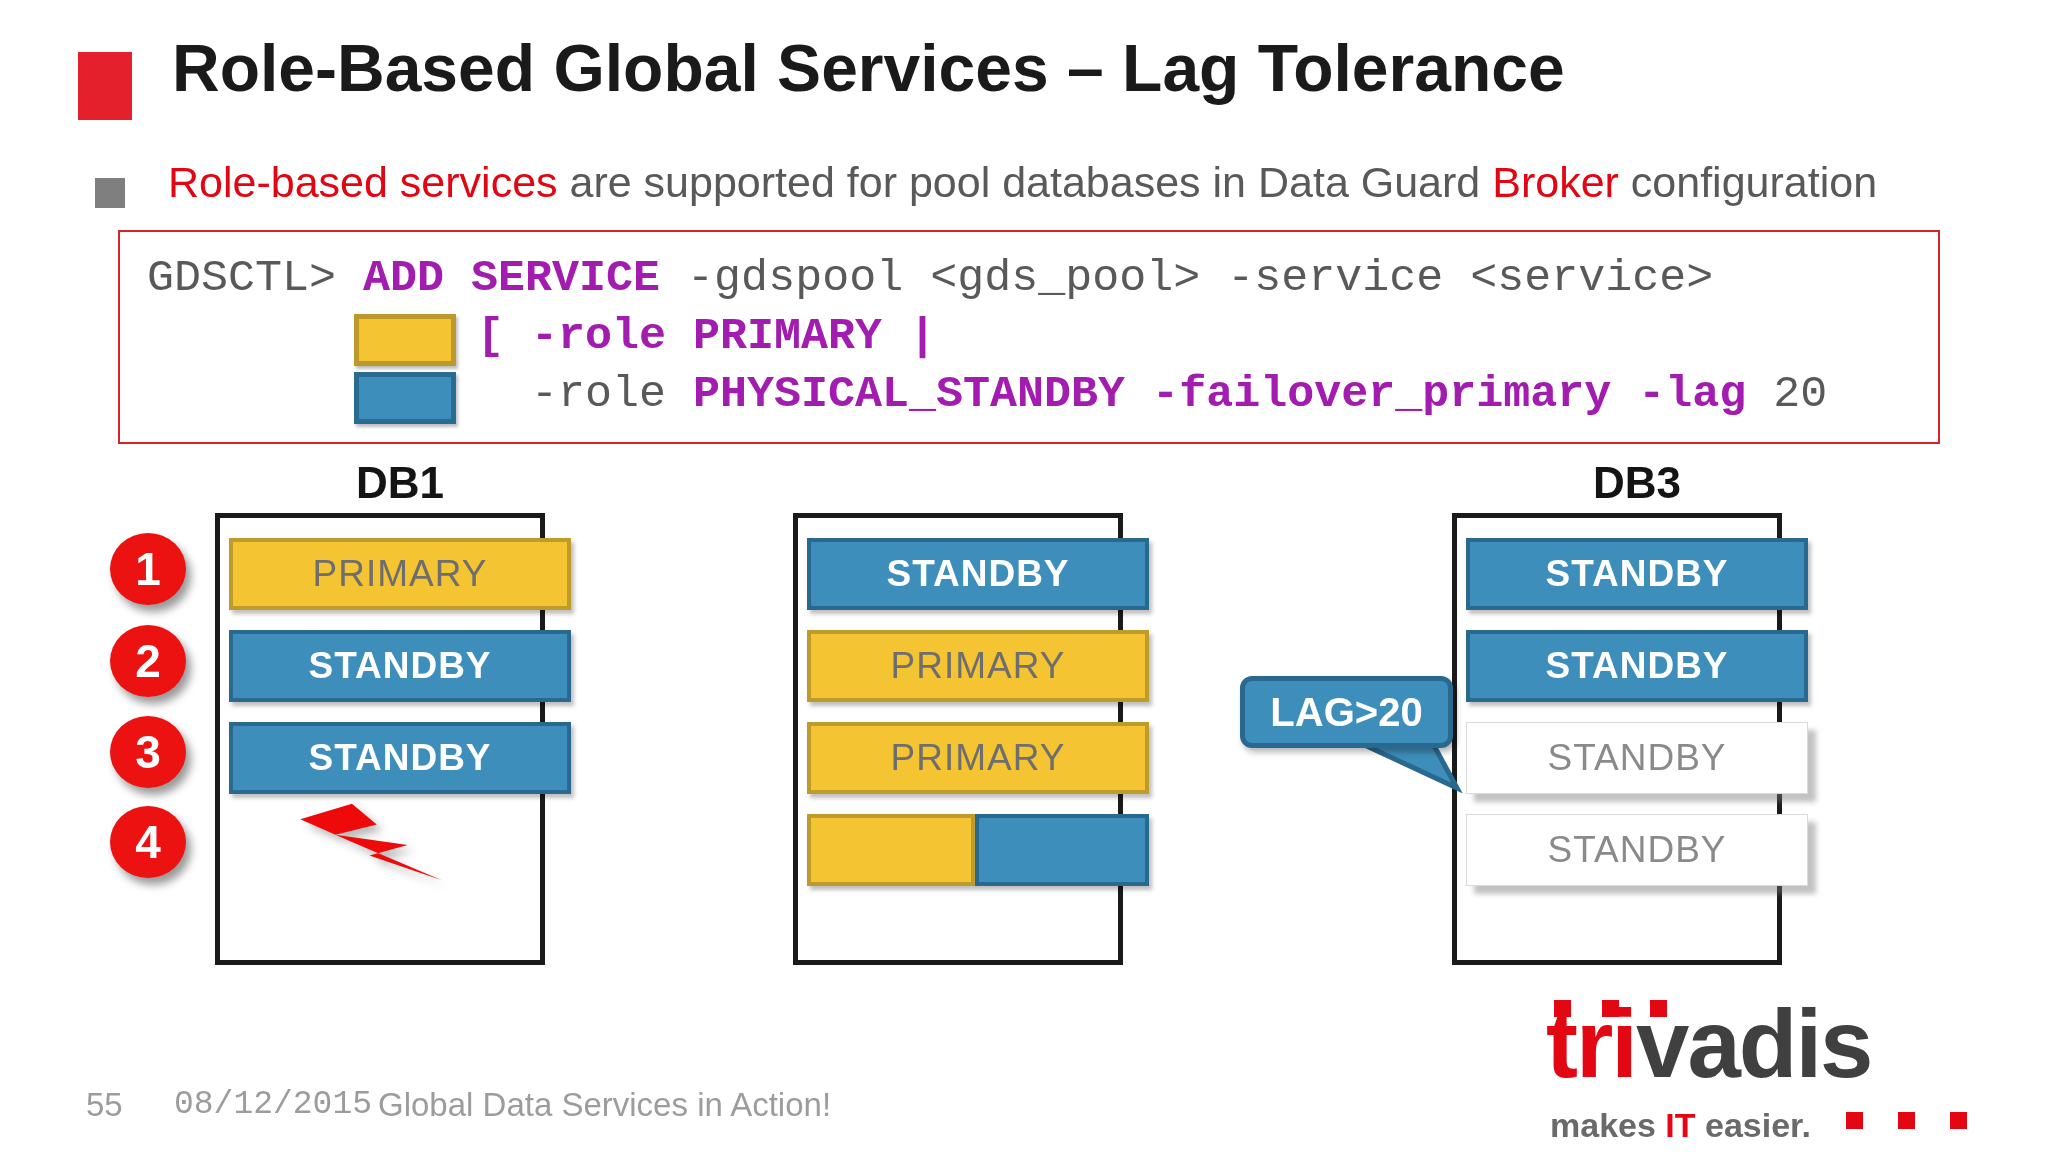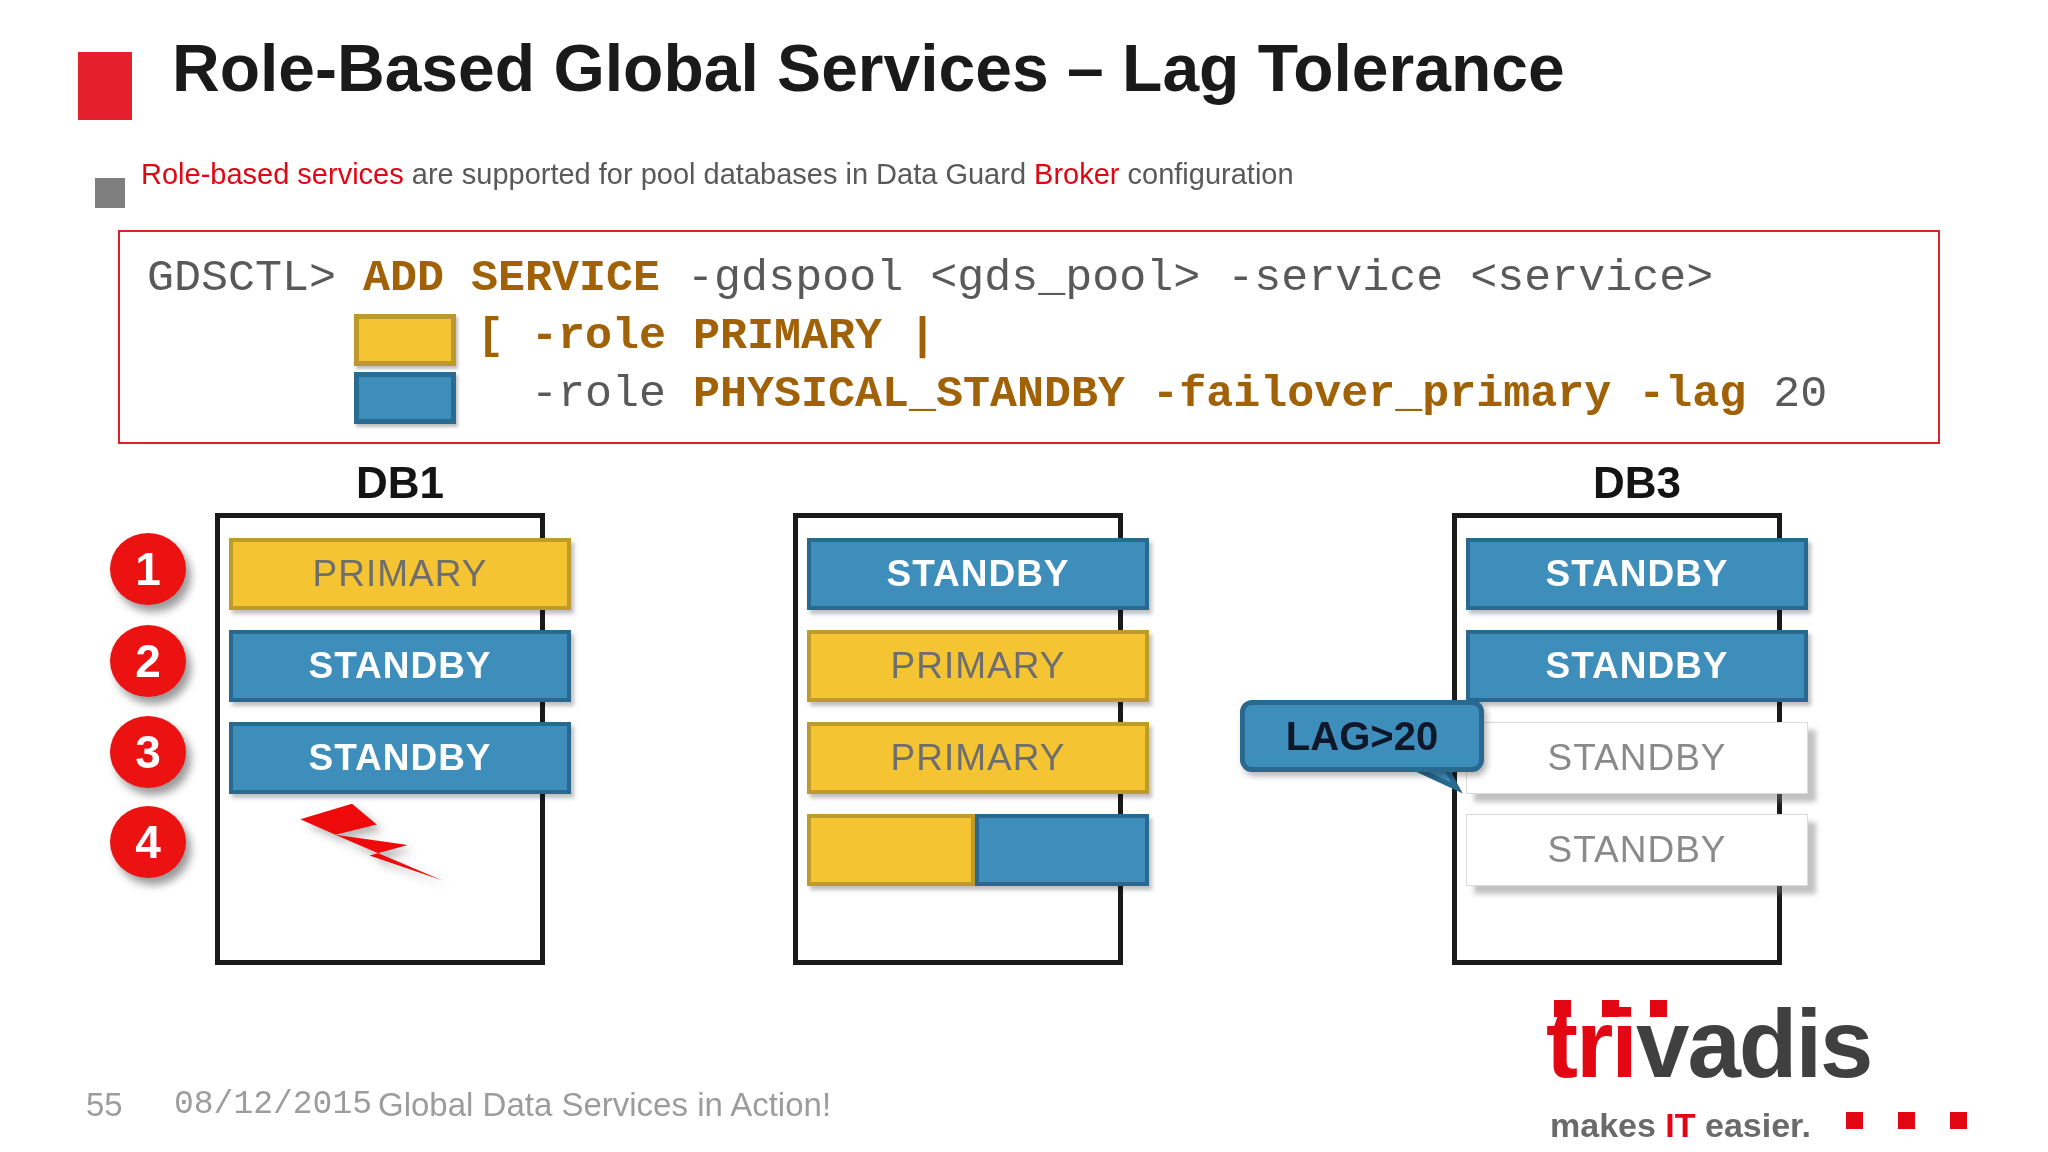--- a/index.html
+++ b/index.html
@@ -5,27 +5,27 @@
   * { margin:0; padding:0; box-sizing:border-box; }
   body { background:#e8e8e8; font-family:"Liberation Sans", sans-serif; }
   .slide { position:relative; width:2048px; height:1152px; background:#ffffff; overflow:hidden; }
 
   
   .title-square { position:absolute; left:78px; top:52px; width:54px; height:68px; background:#E4202C; }
   .page-title { position:absolute; left:172px; top:30px; font-size:66px; color:#1a1a1a; white-space:nowrap; }
 
   
   .bullet-square { position:absolute; left:95px; top:178px; width:30px; height:30px; background:#7F7F7F; }
-  .bullet-line { position:absolute; left:141px; top:158px; font-size:29px; color:#595959; white-space:nowrap; }
+  .bullet-line { position:absolute; left:168px; top:158px; font-size:43px; color:#595959; white-space:nowrap; }
   .red-text { color:#E10613; }
 
   
   .code-box { position:absolute; left:118px; top:230px; width:1822px; height:214px; border:2px solid #D8232A; background:#fff; }
   .code-line { position:absolute; font-family:"Liberation Mono", monospace; font-size:45px; color:#595959; white-space:pre; line-height:1.1; }
-  .code-line .code-red { color:#a16207; font-weight:bold; }
+  .code-line .code-red { color:#a21caf; font-weight:bold; }
   .code-line-1 { left:27px; top:22px; }
   .code-line-2 { left:357px; top:80px;text-align:center; }
   .code-line-3 { left:357px; top:138px; }
   .swatch { position:absolute; width:102px; height:52px; box-shadow:2px 3px 3px rgba(0,0,0,0.25); }
   .swatch-primary { left:234px; top:82px; background:#F5C433; border:5px solid #BD982C; }
   .swatch-standby { left:234px; top:140px; background:#3E8EBB; border:5px solid #2A6B92; }
 
   
   .db-title { position:absolute; top:458px; width:370px; text-align:center; font-size:44px; font-weight:bold; color:#141414; }
   .db-box { position:absolute; top:513px; width:330px; height:452px; border:5px solid #1a1a1a; background:#fff; }
@@ -44,25 +44,25 @@
 
   
   .step-badge { position:absolute; left:110px; width:76px; height:72px; border-radius:50%;
                 background:#ED1212; color:#fff; font-weight:bold; font-size:46px;
                 display:flex; align-items:center; justify-content:center;
                 box-shadow:5px 7px 9px rgba(0,0,0,0.4); }
   .step-1 { top:533px; } .step-2 { top:625px; } .step-3 { top:716px; } .step-4 { top:806px; }
 
   
   .callout-tail { position:absolute; left:1330px; top:740px; z-index:4; }
-  .callout { position:absolute; left:1240px; top:676px; width:244px; height:72px; z-index:5;
+  .callout { position:absolute; left:1240px; top:676px; width:213px; height:72px; z-index:5;
              background:#3E8EBB; border:5px solid #29698F; border-radius:12px;
-             color:#0f172a; font-weight:bold; font-size:40px;
+             color:#ffffff; font-weight:bold; font-size:40px;
              display:flex; align-items:center; justify-content:center;
-             box-shadow:3px 4px 6px rgba(0,0,0,0.3);margin-top:24px; }
+             box-shadow:3px 4px 6px rgba(0,0,0,0.3); }
 
   
   .bolt-svg { position:absolute; left:292px; top:798px; filter:drop-shadow(6px 6px 4px rgba(0,0,0,0.28)); }
 
   
   .footer-item { position:absolute; top:1086px; font-size:33px; color:#9C9C9C; white-space:nowrap; }
   .footer-page { left:86px; } .footer-date { left:174px;font-family:Liberation Mono, monospace; } .footer-text { left:378px; }
 
   
   .logo { position:absolute; left:1546px; top:984px; width:480px; height:165px; }

